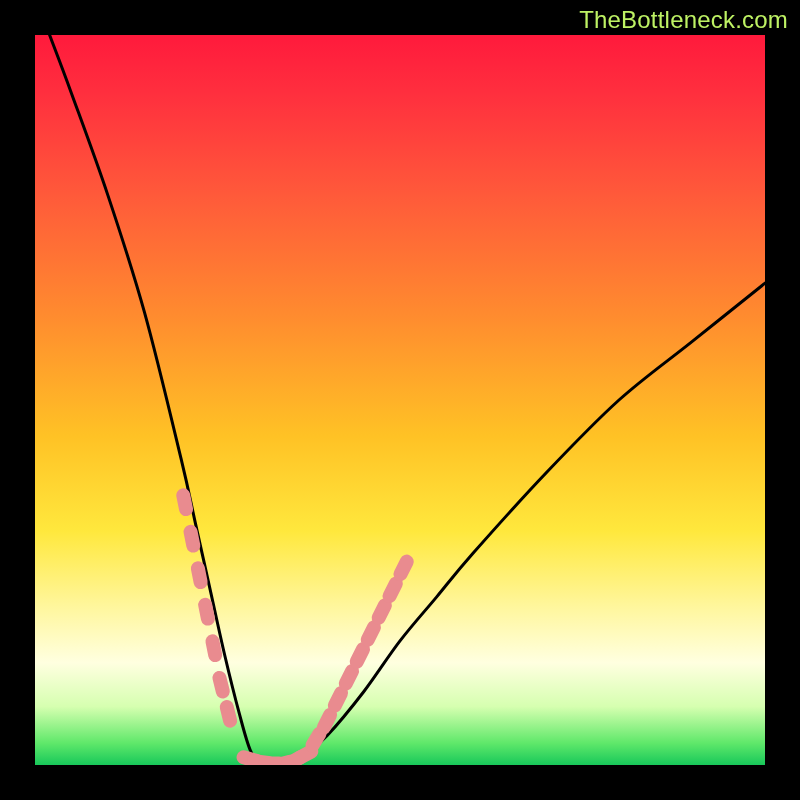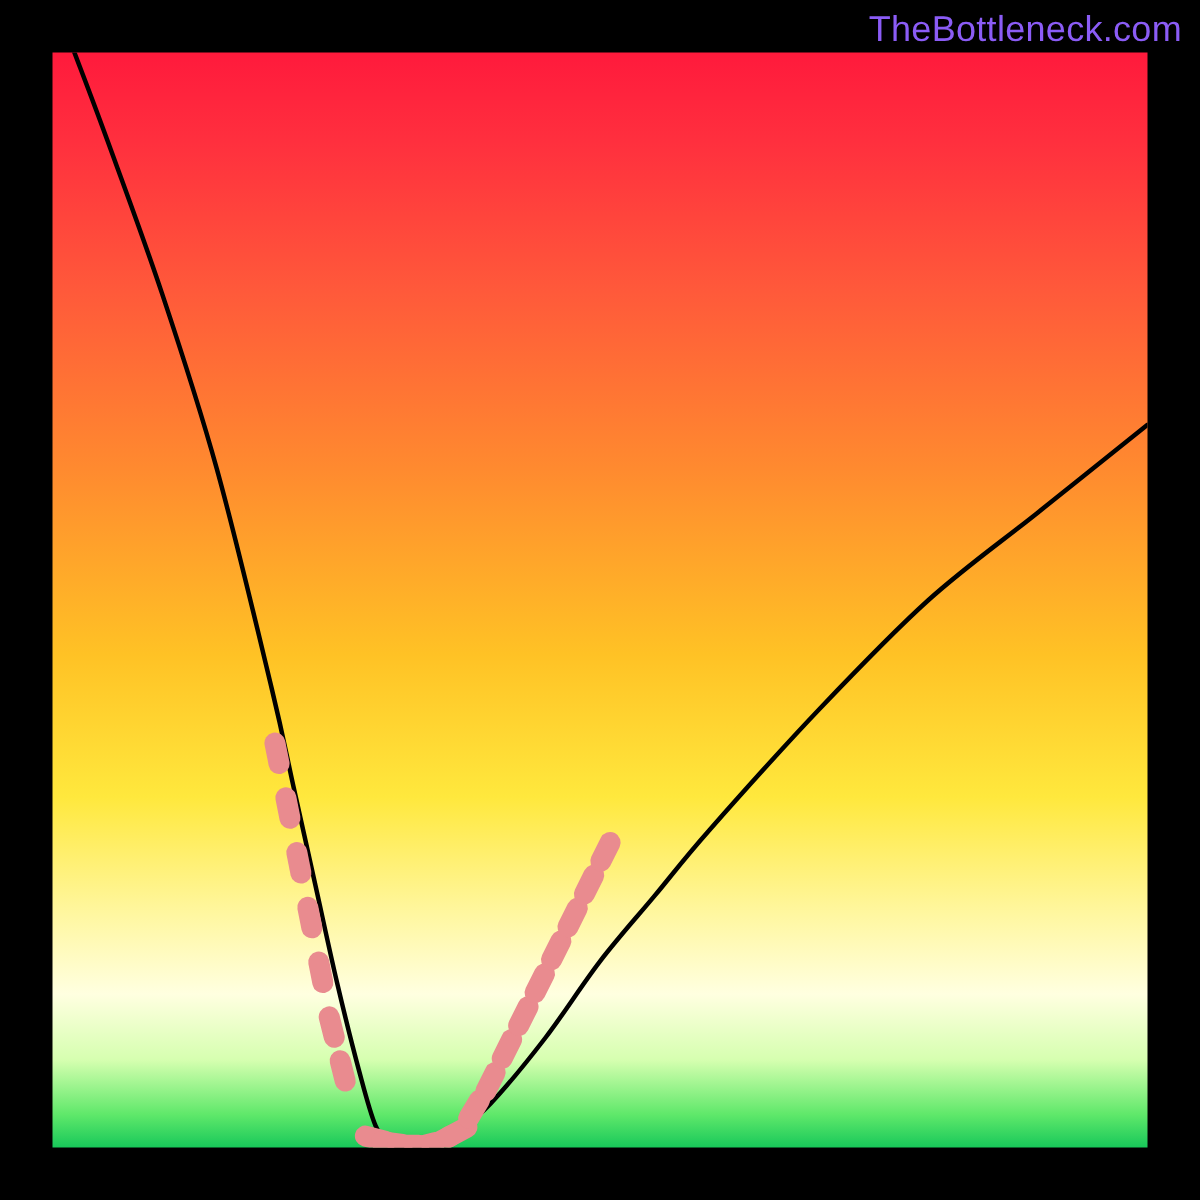--- a/index.html
+++ b/index.html
@@ -38,21 +38,21 @@
       #5fe86a 97%,
       #18c85a 100%
     );
   }
   .watermark {
     position: absolute;
     top: 6px;
     right: 12px;
     font-size: 24px;
     font-weight: 500;
-    color: #8b5cf6;
+    color: #bef264;
     letter-spacing: 0.2px;
     user-select: none;
   }
   svg.curve {
     position: absolute;
     left: 0;
     top: 0;
     width: 730px;
     height: 730px;
   }

